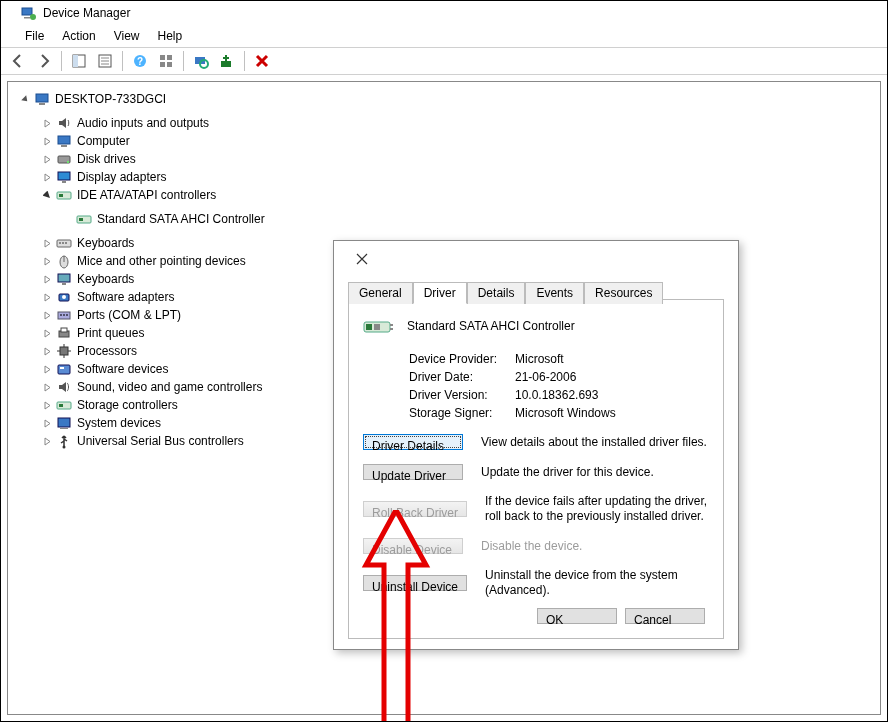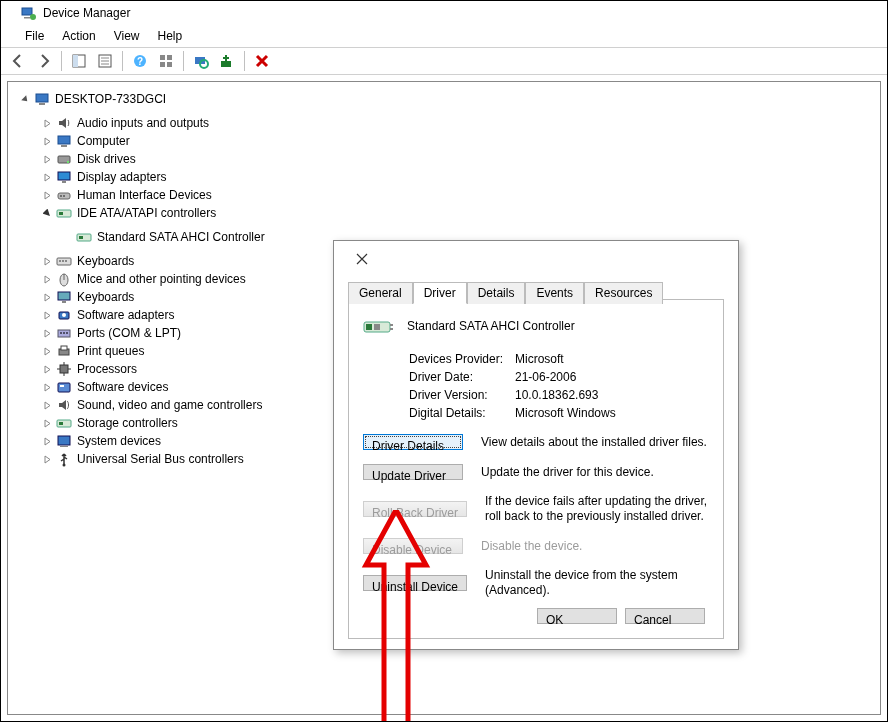--- a/index.html
+++ b/index.html
@@ -378,38 +378,20 @@
                     <path d="M2 1 L7 4.5 L2 8 Z" fill="none" stroke="#888"></path>
                   </svg>
                 </span>
                 <span class="dev-icon">
                   <svg width="16" height="16">
                     <rect x="2" y="3" width="12" height="8" fill="#2d8bd4" stroke="#115"></rect>
                     <rect x="6" y="12" width="4" height="2" fill="#888"></rect>
                   </svg>
                 </span>
                 <span class="dev-label">Display adapters</span>
-              </div>
-            </li>
-            <li>
-              <div class="node">
-                <span class="indent" style="width:16px"></span>
-                <span class="expander">
-                  <svg width="9" height="9">
-                    <path d="M2 1 L7 4.5 L2 8 Z" fill="none" stroke="#888"></path>
-                  </svg>
-                </span>
-                <span class="dev-icon">
-                  <svg width="16" height="16">
-                    <rect x="2" y="6" width="12" height="6" rx="2" fill="#bbb" stroke="#666"></rect>
-                    <circle cx="5" cy="9" r="1" fill="#555"></circle>
-                    <circle cx="8" cy="9" r="1" fill="#555"></circle>
-                  </svg>
-                </span>
-                <span class="dev-label">Human Interface Devices</span>
               </div>
             </li>
             <li>
               <div class="node">
                 <span class="indent" style="width:16px"></span>
                 <span class="expander">
                   <svg width="9" height="9">
                     <path d="M1 1 L8 4.5 L1 8 Z" fill="#333" transform="rotate(45 4.5 4.5)"></path>
                   </svg>
                 </span>
@@ -676,33 +658,33 @@
               <rect x="3" y="8" width="6" height="6" fill="#2a7a3a"></rect>
               <rect x="11" y="8" width="6" height="6" fill="#888"></rect>
               <rect x="27" y="8" width="3" height="2" fill="#888"></rect>
               <rect x="27" y="12" width="3" height="2" fill="#888"></rect>
             </svg>
           </span>
           <span>Standard SATA AHCI Controller</span>
         </div>
         <div class="info-grid">
           <div class="info-row">
-            <span class="k">Devices Provider:</span>
+            <span class="k">Device Provider:</span>
             <span class="v">Microsoft</span>
           </div>
           <div class="info-row">
             <span class="k">Driver Date:</span>
             <span class="v">21-06-2006</span>
           </div>
           <div class="info-row">
             <span class="k">Driver Version:</span>
             <span class="v">10.0.18362.693</span>
           </div>
           <div class="info-row">
-            <span class="k">Digital Details:</span>
+            <span class="k">Storage Signer:</span>
             <span class="v">Microsoft Windows</span>
           </div>
         </div>
 
         <div class="action-row">
           <div class="btn focus">Driver Details</div>
           <div class="action-desc">View details about the installed driver files.</div>
         </div>
         <div class="action-row">
           <div class="btn">Update Driver</div>

